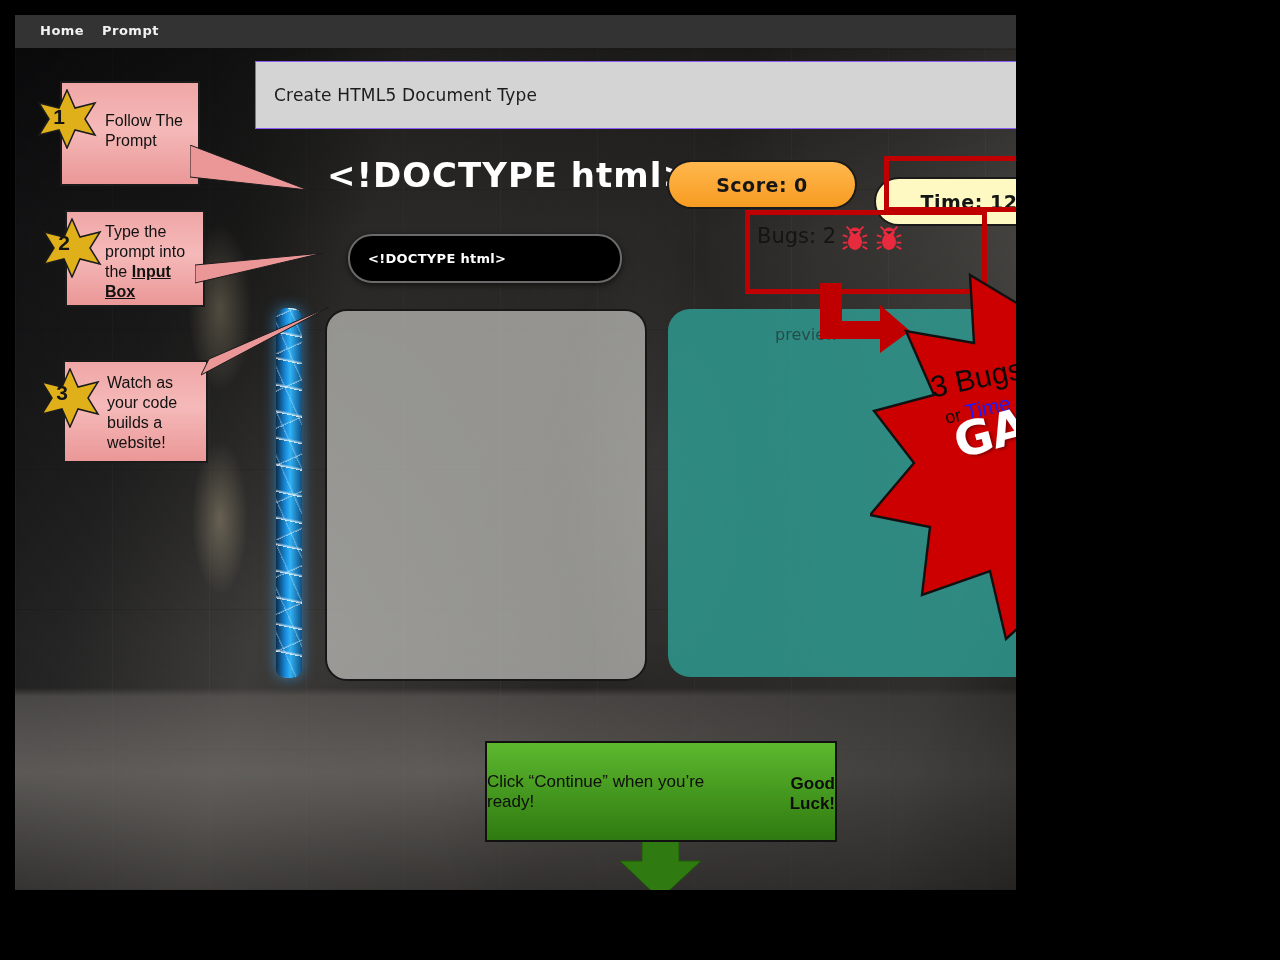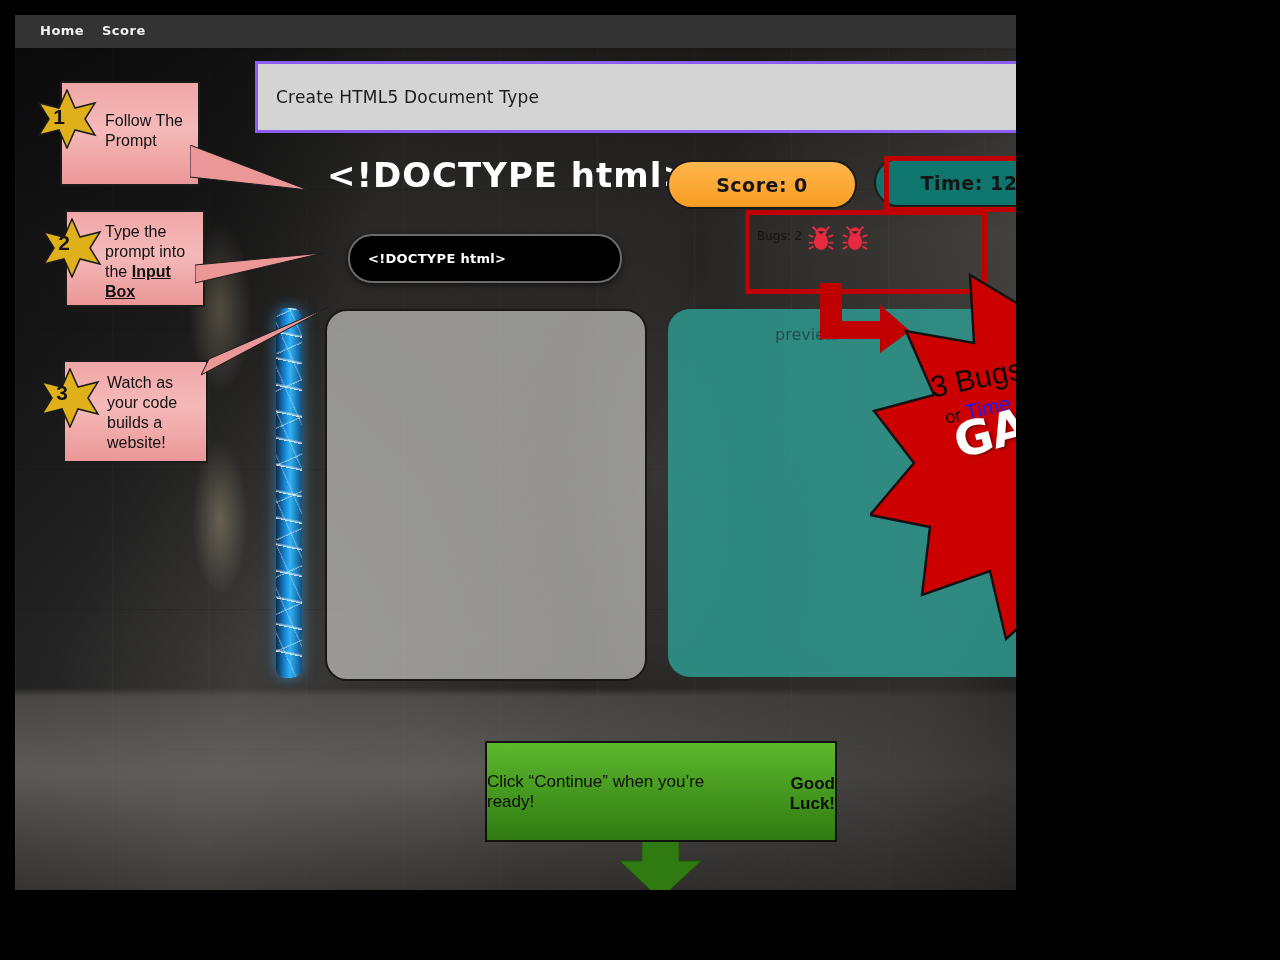--- a/index.html
+++ b/index.html
@@ -47,21 +47,21 @@
     content:"";position:absolute;inset:0;
     background:
       radial-gradient(circle at 18% 22%, rgba(0,0,0,.55), rgba(0,0,0,0) 48%),
       radial-gradient(circle at 84% 78%, rgba(0,0,0,.50), rgba(0,0,0,0) 52%),
       linear-gradient(to bottom, rgba(0,0,0,.42), rgba(0,0,0,0) 22%, rgba(0,0,0,0) 70%, rgba(0,0,0,.30));
   }
 
   
   #promptbar{
     position:absolute;left:240px;top:46px;width:802px;height:66px;
-    background:#d4d4d4;border:3px solid #8b5cf6;
+    background:#d4d4d4;border:1px solid #8b5cf6;
     display:flex;align-items:center;z-index:20;
   }
   #promptbar .ptext{
     margin-left:18px;font-size:17px;color:#1c1c1c;letter-spacing:.2px;
     font-family:"DejaVu Sans",sans-serif;
   }
 
   
   #bigtitle{
     position:absolute;left:312px;top:140px;z-index:18;
@@ -71,28 +71,28 @@
 
   
   .pill{
     position:absolute;z-index:18;border:2px solid #1a1a1a;border-radius:26px;
     display:flex;align-items:center;justify-content:center;
     font-family:"DejaVu Sans",sans-serif;font-weight:bold;font-size:19px;
     color:#161616;letter-spacing:.5px;
   }
   #scorepill{left:652px;top:145px;width:186px;height:45px;
     background:linear-gradient(to bottom,#ffb74d,#f79c22);}
-  #timepill{left:859px;top:143px;width:186px;height:45px;
-    background:#0f766e;color:#151515;}
+  #timepill{left:859px;top:162px;width:186px;height:45px;
+    background:#fef9c3;color:#151515;}
 
   
   #bugsbox{
     position:absolute;left:742px;top:206px;z-index:18;
     display:flex;align-items:center;gap:4px;
-    font-family:"DejaVu Sans",sans-serif;font-size:12px;color:#141414;text-align:right;
+    font-family:"DejaVu Sans",sans-serif;font-size:21px;color:#141414;text-align:right;
   }
   #bugsbox .bug{width:30px;height:30px;display:block;}
 
   
   #inputpill{
     position:absolute;left:333px;top:219px;width:270px;height:45px;z-index:18;
     background:#000;border:2px solid #6a6a6a;border-radius:24px;
     display:flex;align-items:center;box-shadow:0 2px 6px rgba(0,0,0,.6);
   }
   #inputpill .ival{
@@ -211,21 +211,21 @@
 </style>
 </head>
 <body>
 
 <div id="stage">
 
   <div id="content">
 
     <div id="navbar">
       <div class="navitem n0">Home</div>
-      <div class="navitem n1">Score</div>
+      <div class="navitem n1">Prompt</div>
     </div>
 
     <div id="wall"></div>
 
     <div id="promptbar">
       <span class="ptext">Create HTML5 Document Type</span>
     </div>
 
     <div id="bigtitle">&lt;!DOCTYPE html&gt;</div>
 

